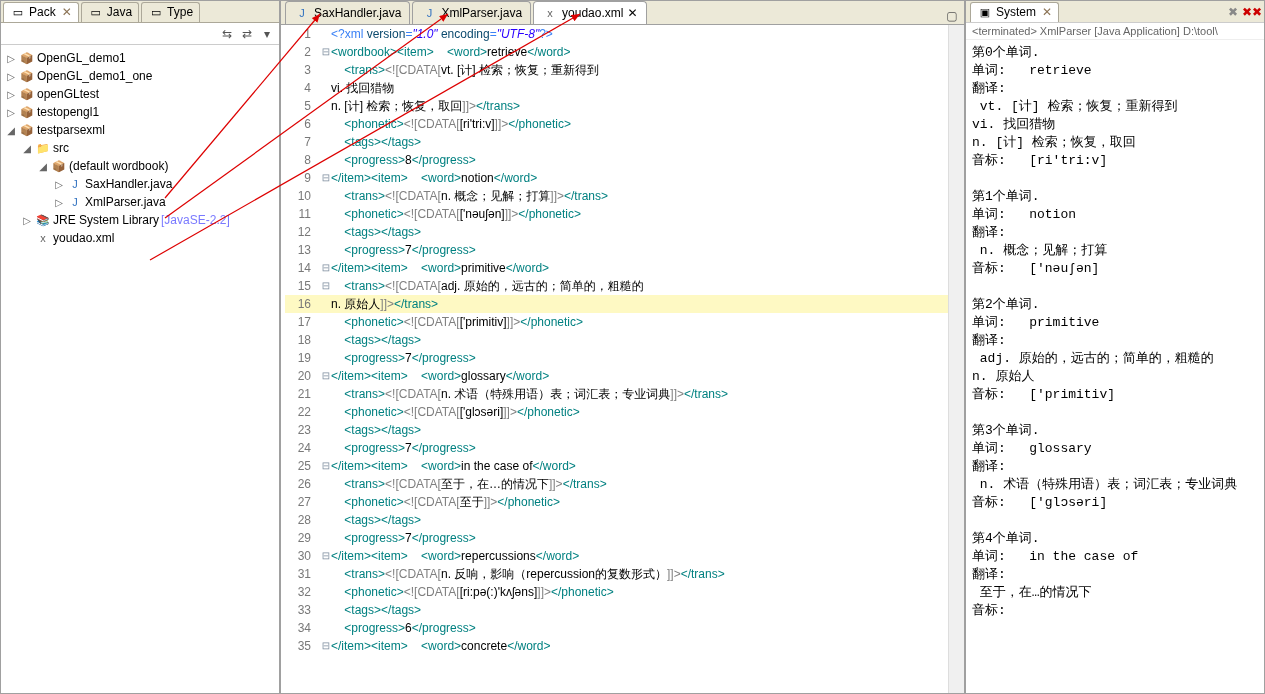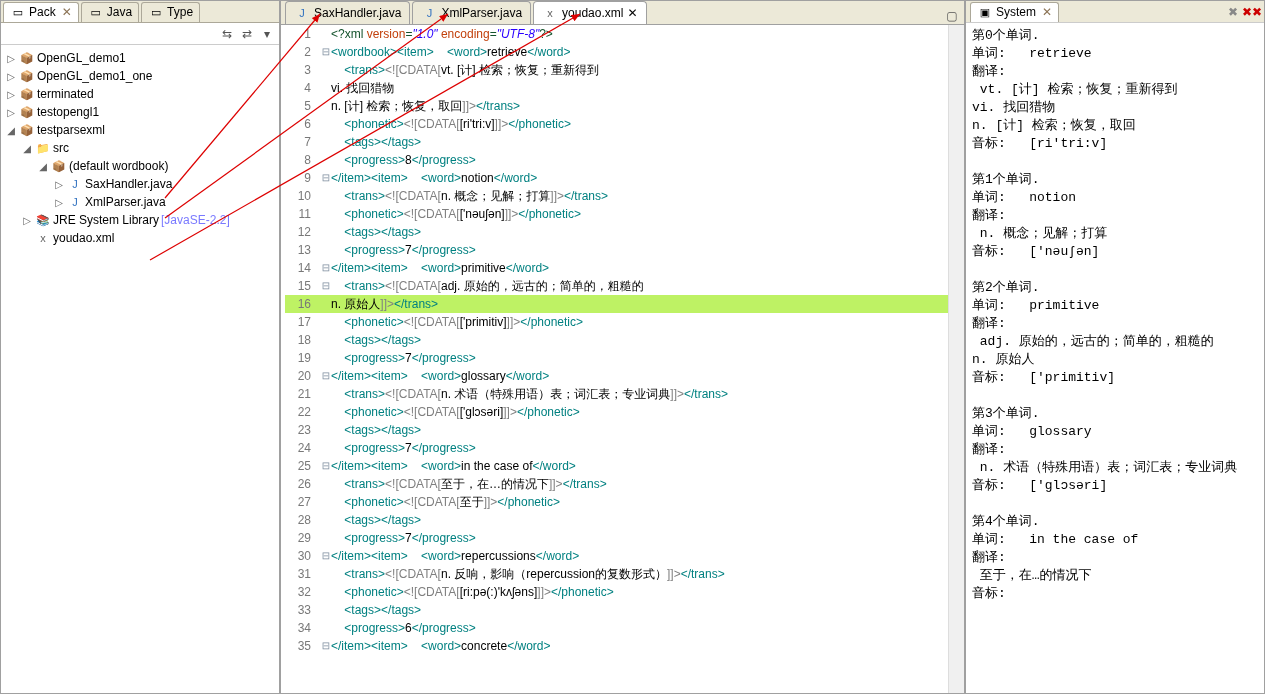--- a/index.html
+++ b/index.html
@@ -24,29 +24,29 @@
 .left{width:280px}
 .mid{flex:1}
 .right{width:300px}
 .editor-tabs{display:flex;align-items:flex-end;height:24px;background:#ece9d8;border-bottom:1px solid #a0a0a0;padding-left:4px;gap:2px}
 .etab{display:flex;align-items:center;gap:4px;padding:3px 8px;border:1px solid #a0a0a0;border-bottom:none;background:#ece9d8;border-radius:4px 4px 0 0;cursor:pointer}
 .etab.active{background:#fff}
 .code-area{flex:1;display:flex;overflow:hidden;position:relative}
 .code-body{flex:1;display:flex;font-family:Consolas,"Courier New",monospace;font-size:13px;line-height:18px;overflow:auto;position:relative}
 .code-lines{flex:1;white-space:pre;padding-left:4px}
 .line{display:flex;height:18px}
-.line.hi{background:#bef264}
+.line.hi{background:#fef9c3}
 .ln{width:36px;text-align:right;padding-right:10px;color:#787878}
 .fold{display:inline-block;width:10px;color:#8090a0;font-size:10px;text-align:center}
 .t-tag{color:#008080}
-.t-attr{color:#c2410c}
+.t-attr{color:#0c4a6e}
 .t-str{color:#2a00ff;font-style:italic}
 .t-cdata{color:#808080}
 .t-txt{color:#000}
-.t-pi{color:#14532d}
+.t-pi{color:#3b82f6}
 .console-head{display:flex;align-items:center;height:22px;border-bottom:1px solid #ccc;padding:0 4px;gap:6px;background:#ece9d8}
 .console-sub{padding:2px 6px;color:#666;font-size:11px;border-bottom:1px solid #eee}
 .console-body{flex:1;overflow:auto;padding:4px 6px;font-family:Consolas,"Courier New",monospace;font-size:13px;line-height:18px;white-space:pre}
 svg.arrows{position:absolute;top:0;left:0;pointer-events:none;z-index:50}
 .mini-icons{display:flex;gap:3px;margin-left:auto}
 .btn-ico{width:16px;height:16px;display:inline-flex;align-items:center;justify-content:center;cursor:pointer;color:#555}
 .scrolly{width:16px;background:#f0f0f0;border-left:1px solid #ddd}
 </style>
 </head>
 <body>
@@ -79,21 +79,21 @@
         <span>OpenGL_demo1</span>
       </div>
       <div class="tree-item" style="padding-left: 4px;">
         <span class="tw">▷</span>
         <span class="pico proj">📦</span>
         <span>OpenGL_demo1_one</span>
       </div>
       <div class="tree-item" style="padding-left: 4px;">
         <span class="tw">▷</span>
         <span class="pico proj">📦</span>
-        <span>terminated</span>
+        <span>openGLtest</span>
       </div>
       <div class="tree-item" style="padding-left: 4px;">
         <span class="tw">▷</span>
         <span class="pico proj">📦</span>
         <span>testopengl1</span>
       </div>
       <div class="tree-item" style="padding-left: 4px;">
         <span class="tw">◢</span>
         <span class="pico proj">📦</span>
         <span>testparsexml</span>
@@ -164,20 +164,21 @@
     <div class="tab">
       <span class="ico">▣</span>
       <span>System</span>
       <span class="close">✕</span>
     </div>
     <div class="mini-icons">
       <span class="btn-ico" style="color:#888">✖</span>
       <span class="btn-ico" style="color:#c00">✖✖</span>
     </div>
   </div>
+  <div class="console-sub">&lt;terminated&gt; XmlParser [Java Application] D:\tool\</div>
   <div class="console-body" id="console-body">第0个单词.
 单词:   retrieve
 翻译:
  vt. [计] 检索；恢复；重新得到
 vi. 找回猎物
 n. [计] 检索；恢复，取回
 音标:   [ri'tri:v]
 
 第1个单词.
 单词:   notion

